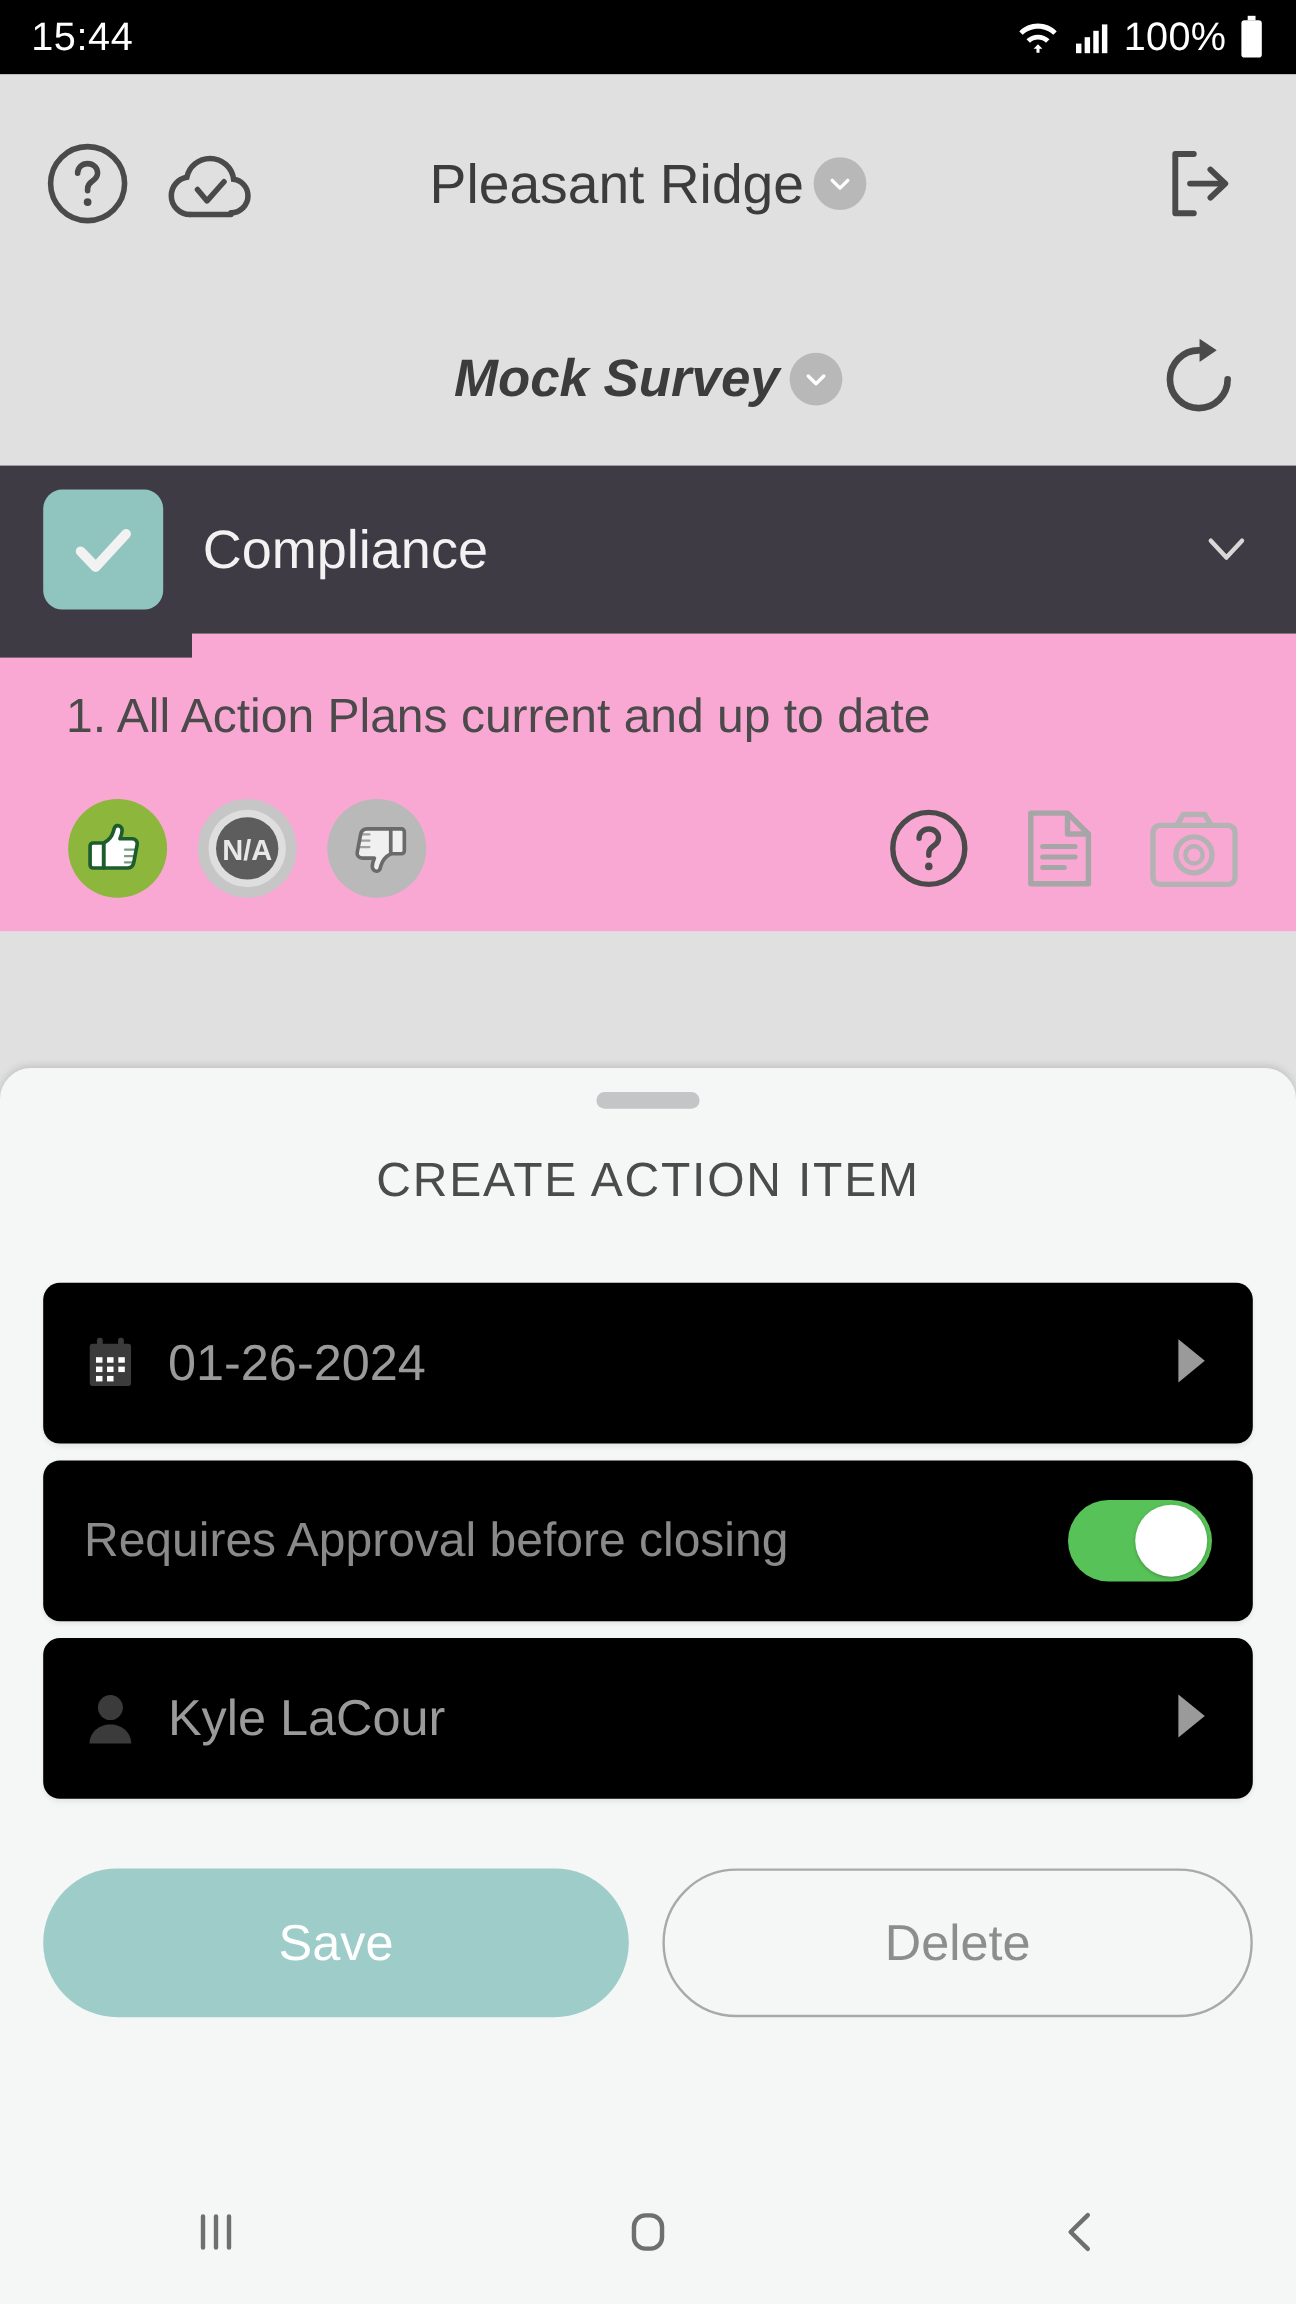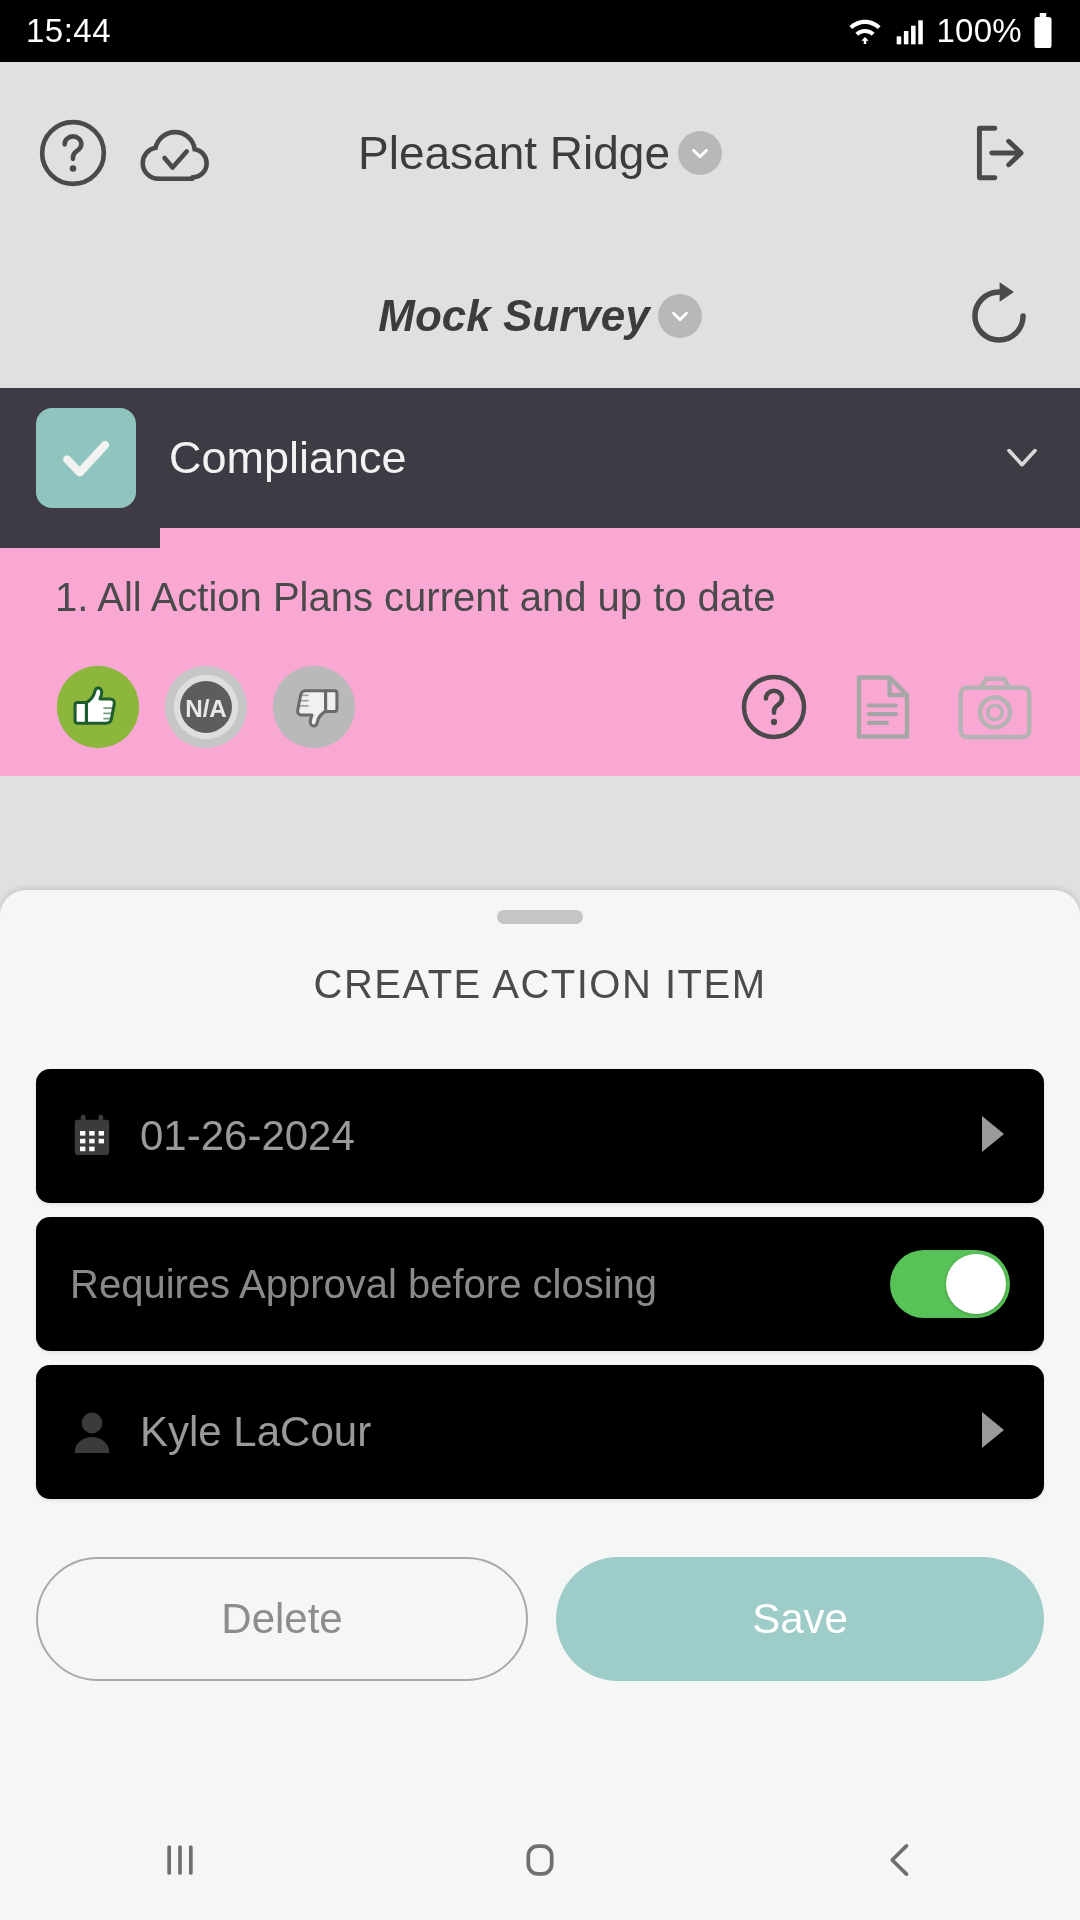--- a/index.html
+++ b/index.html
@@ -319,22 +319,22 @@
       </span>
       <span class="card-value">Kyle LaCour</span>
       <span class="card-arrow">
         <svg width="34" height="42" viewBox="0 0 17 21">
             <path d="M3 1.5l11 9-11 9z" fill="#9a9a9a"></path>
           </svg>
       </span>
     </div>
 
     <div class="btnrow">
+      <div class="btn btn-save">Save</div>
       <div class="btn btn-delete">Delete</div>
-      <div class="btn btn-save">Save</div>
     </div>
 
     <div class="navbar">
       <div class="nav-item">
         <svg width="52" height="52" viewBox="0 0 24 24">
           <path d="M7 6v12M12 6v12M17 6v12" stroke="#6f6f6f" stroke-width="1.7" stroke-linecap="round"></path>
         </svg>
       </div>
       <div class="nav-item">
         <svg width="52" height="52" viewBox="0 0 24 24">

